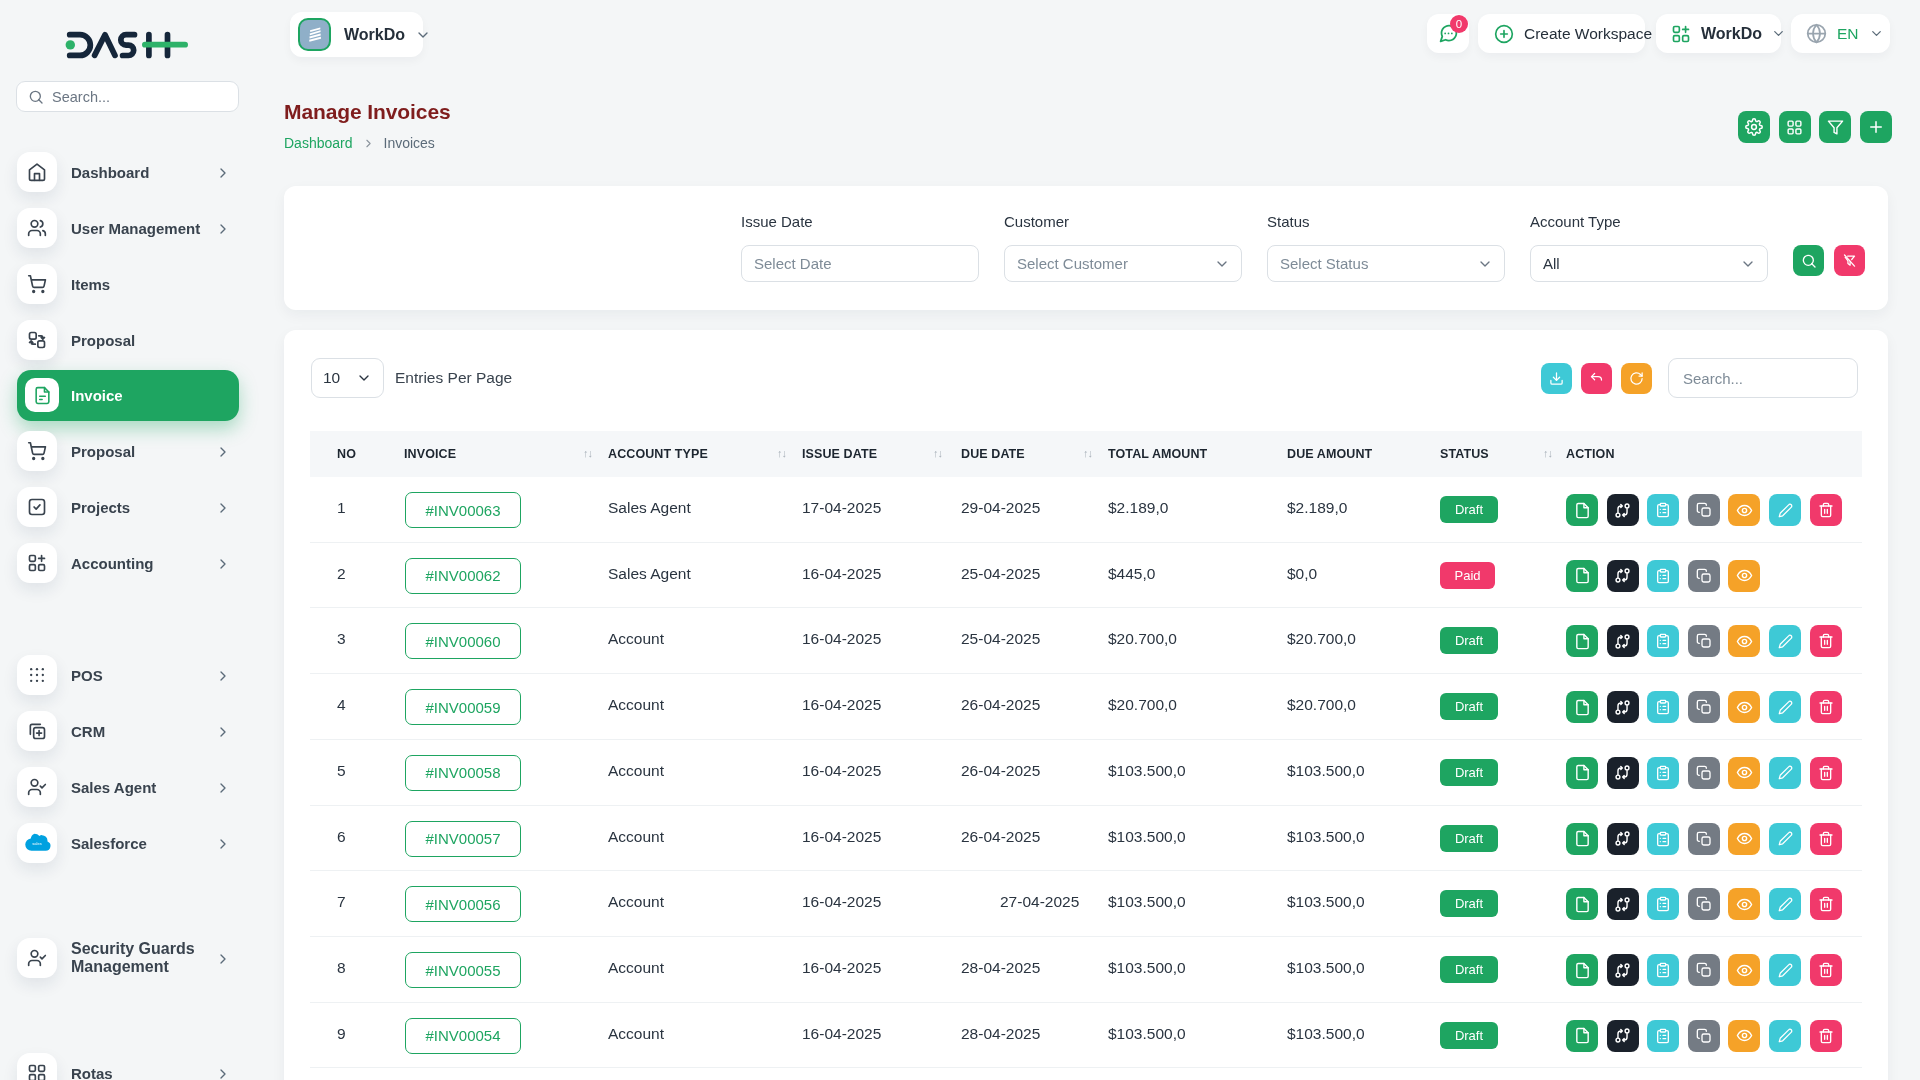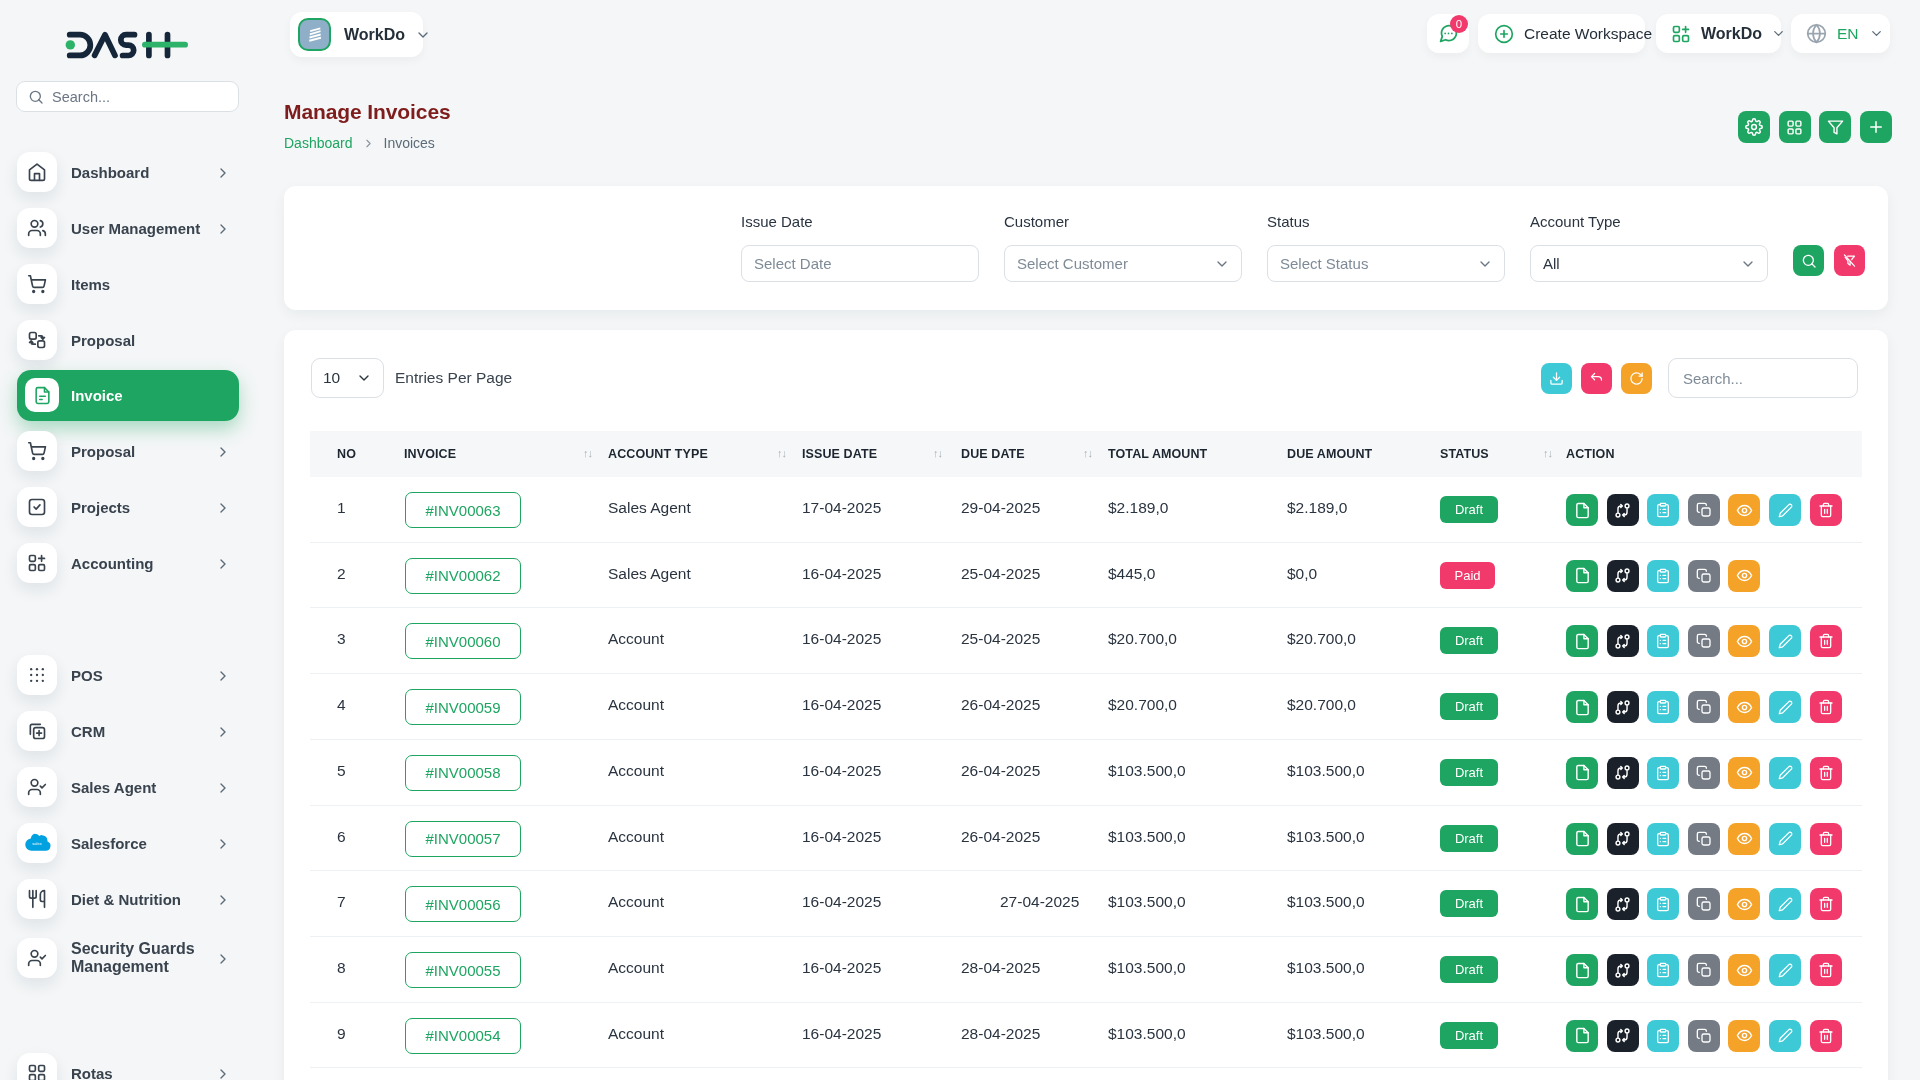--- a/index.html
+++ b/index.html
@@ -346,31 +346,20 @@
         <svg class="ic" width="30" height="30" viewBox="0 0 24 24">
           <path d="M10 4.5c1.5 0 2.9.7 3.8 1.8A4.3 4.3 0 0 1 16 5.7a4.4 4.4 0 0 1 4.4 4.4c0 .2 0 .4 0 .6A3.9 3.9 0 0 1 19 18.2H7.6a5 5 0 0 1-5-5A5 5 0 0 1 7 8.3 4.9 4.9 0 0 1 10 4.5z" fill="#00a1e0"></path>
           <text x="12" y="13.6" font-size="3.2" fill="#fff" text-anchor="middle" font-family="Liberation Sans">sales</text>
         </svg>
       </span>
       <span class="ml">Salesforce</span>
       <span class="mchev"><svg class="ic" width="16" height="16" style="color:#5b6b79;" stroke-width="2.4">
           <use href="#i-chev-r"></use>
         </svg></span>
     </div>
-    <div class="mi" style="top:876px">
-      <span class="ibox">
-        <svg class="ic" width="20" height="20" style="color:#39434e;">
-          <use href="#i-utensils"></use>
-        </svg>
-      </span>
-      <span class="ml">Diet &amp; Nutrition</span>
-      <span class="mchev"><svg class="ic" width="16" height="16" style="color:#5b6b79;" stroke-width="2.4">
-          <use href="#i-chev-r"></use>
-        </svg></span>
-    </div>
     <div class="mi" style="top:935px">
       <span class="ibox">
         <svg class="ic" width="20" height="20" style="color:#39434e;">
           <use href="#i-user-check"></use>
         </svg>
       </span>
       <span class="ml" style="line-height:18px;font-size:16px">Security Guards<br>Management</span>
       <span class="mchev"><svg class="ic" width="16" height="16" style="color:#5b6b79;" stroke-width="2.4">
           <use href="#i-chev-r"></use>
         </svg></span>

